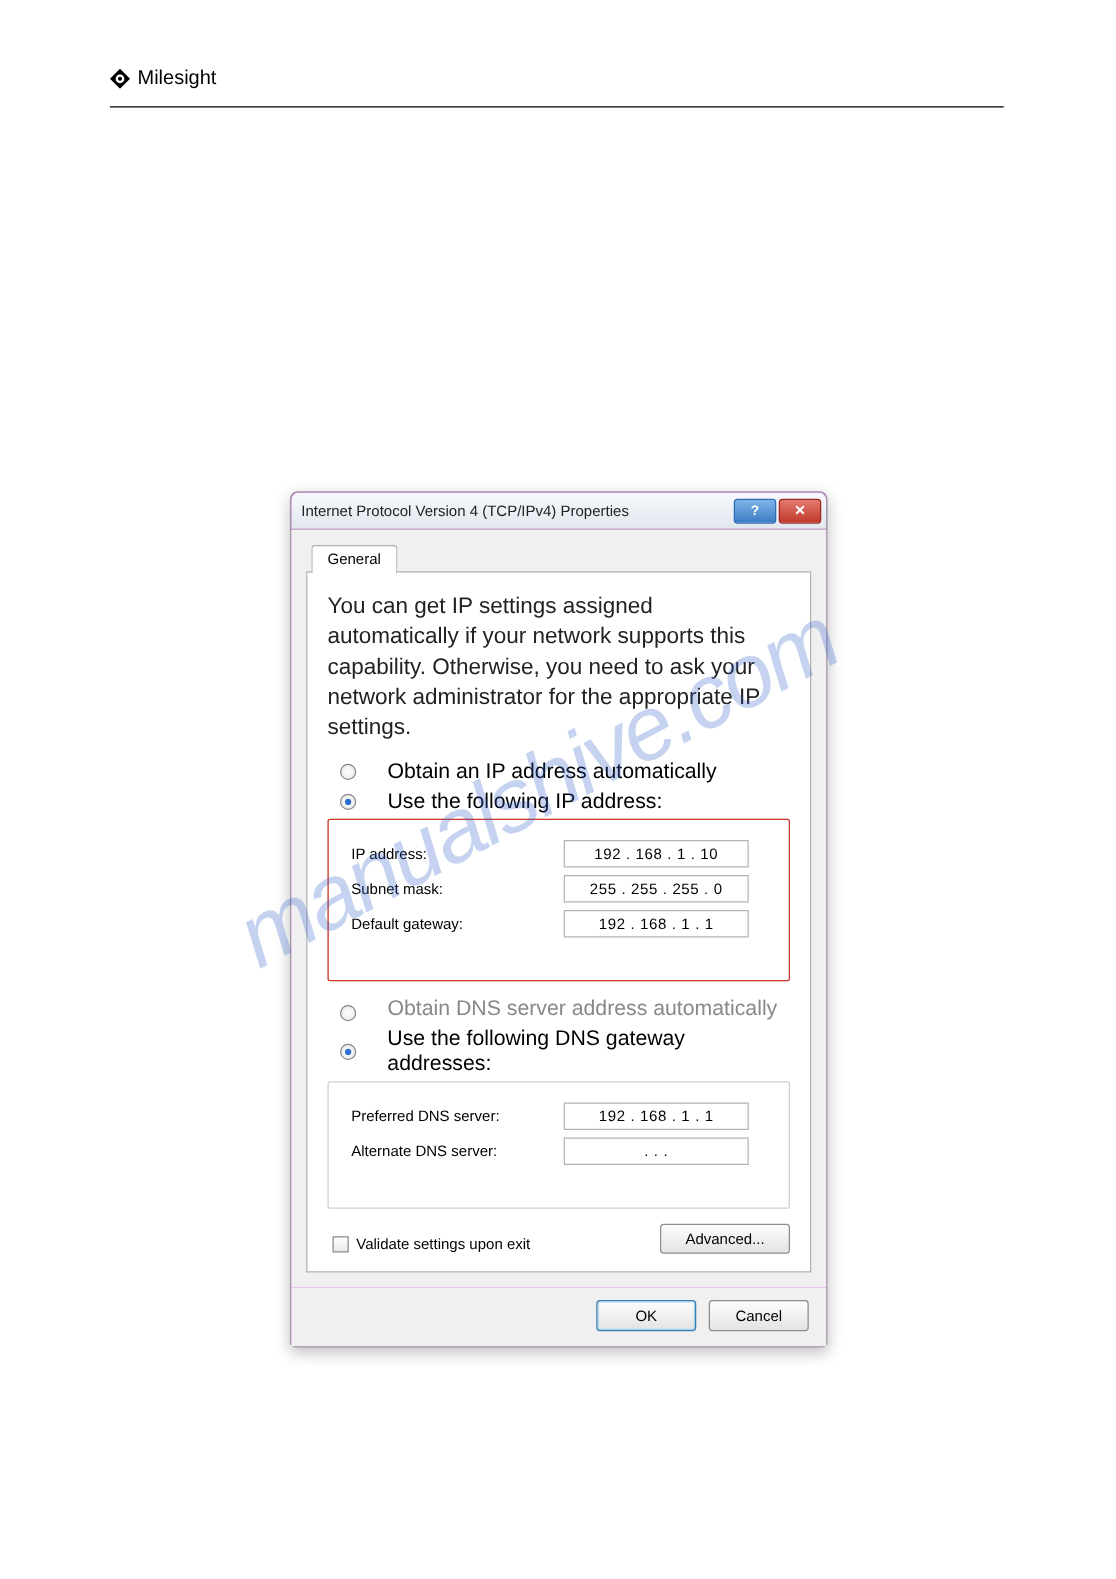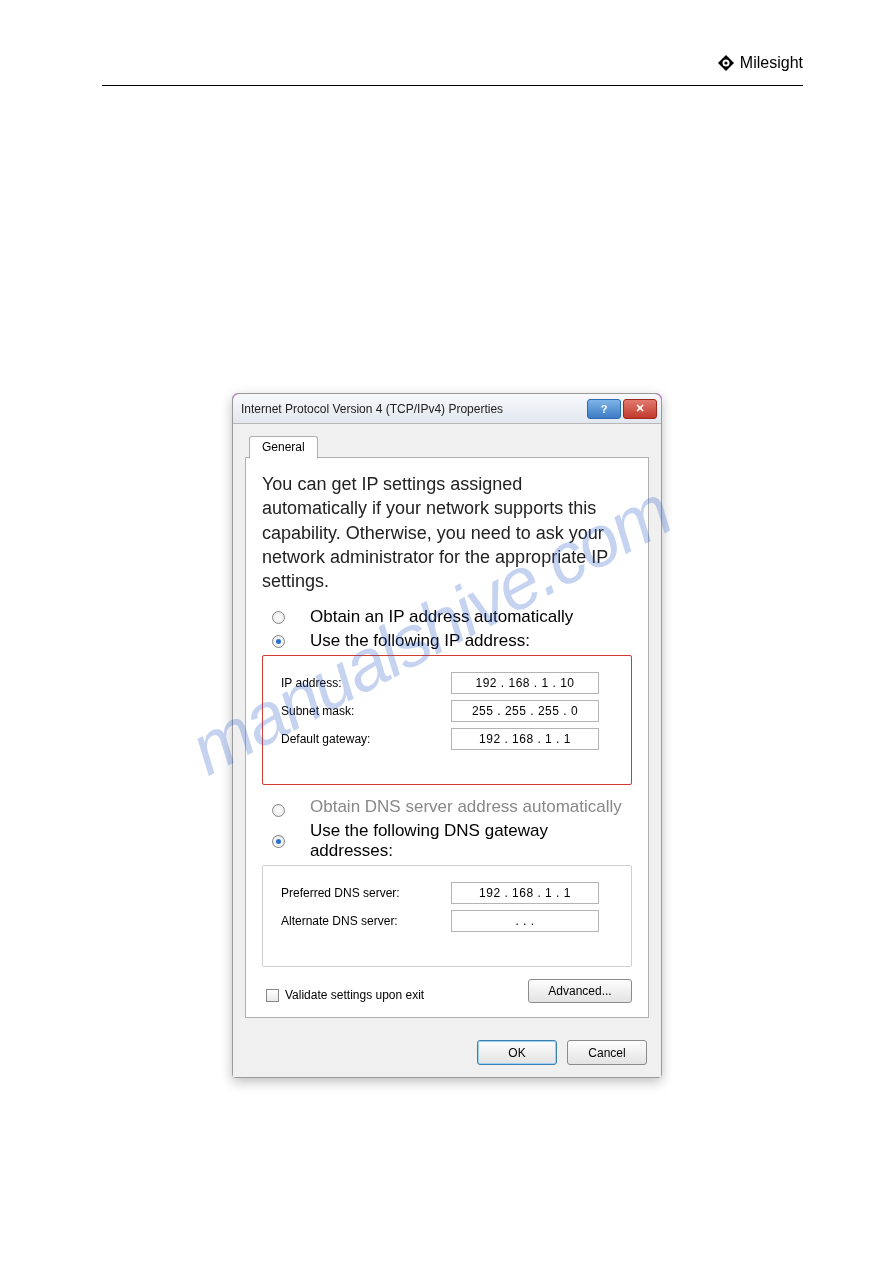--- a/index.html
+++ b/index.html
@@ -9,25 +9,25 @@
     height: 1263px;
     background: #fff;
     font-family: "Segoe UI", Tahoma, sans-serif;
     font-size: 12px;
     color: #000;
     position: relative;
   }
   .page-header {
     position: absolute;
     top: 54px;
-    left: 102px;
+    left: 88px;
     right: 90px;
     height: 32px;
     border-bottom: 1px solid #000;
-    text-align: right;
+    text-align: left;
   }
   .brand {
     display: inline-flex;
     align-items: center;
     gap: 6px;
     font-size: 16px;
     font-weight: 400;
   }
   .brand-icon {
     width: 16px; height: 16px;

